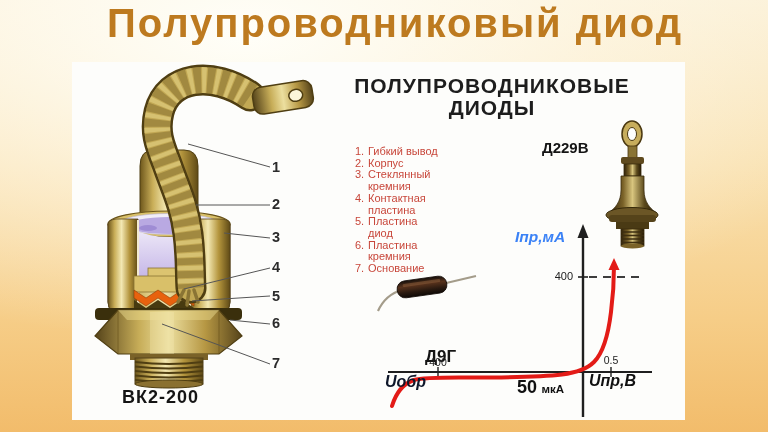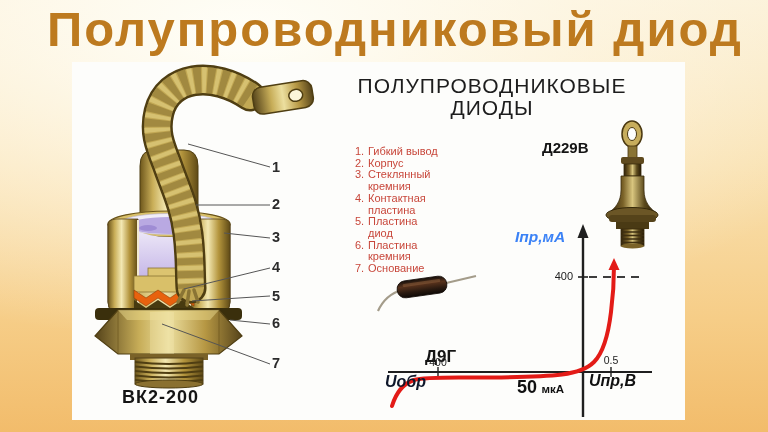--- a/index.html
+++ b/index.html
@@ -5,31 +5,31 @@
   html,body{margin:0;padding:0;}
   body{
     width:768px;height:432px;overflow:hidden;position:relative;
     font-family:"Liberation Sans",sans-serif;
     background-image:
       radial-gradient(140% 115% at 32% 8%, rgba(255,255,250,.96) 0%, rgba(255,250,236,.55) 32%, rgba(255,240,210,0) 62%),
       linear-gradient(180deg,#fbf0d6 0%,#f9e1b0 38%,#f6cd87 74%,#f2bc6b 100%);
   }
   .slide-title{
     position:absolute;left:0;top:1px;width:768px;text-align:center;
-    font-size:49px;font-weight:bold;letter-spacing:2px;color:#bd7a1f;
+    font-size:40px;font-weight:bold;letter-spacing:2px;color:#bd7a1f;
     padding-left:22px;box-sizing:border-box;white-space:nowrap;
   }
   .panel{
     position:absolute;left:72px;top:62px;width:613px;height:358px;
     background:#fdfdfb;
   }
   .art{position:absolute;left:0;top:0;width:613px;height:358px;}
   .heading{
     position:absolute;left:260px;top:13px;width:320px;text-align:center;
-    font-size:21px;font-weight:normal;letter-spacing:1px;color:#1d1d1d;line-height:22px;
+    font-size:21px;font-weight:bold;letter-spacing:1px;color:#1d1d1d;line-height:22px;
   }
   .dlist{position:absolute;left:283px;top:84px;font-size:11px;line-height:11.7px;color:#c8473b;}
   .li{display:flex;}
   .ln{width:13px;flex:0 0 13px;}
   .lt{width:70px;}
   .lt span{display:block;}
   .callout-num{position:absolute;left:200px;width:20px;font-size:14.5px;font-weight:bold;color:#2b2b2b;}
   .lbl-bk{position:absolute;left:50px;top:325px;font-size:18px;font-weight:bold;color:#141414;letter-spacing:1px;}
   .lbl-d9g{position:absolute;left:353px;top:245px;font-size:17px;font-weight:bold;color:#141414;margin-top:40px;}
   .lbl-d229{position:absolute;left:470px;top:77px;font-size:15px;font-weight:bold;color:#141414;}

